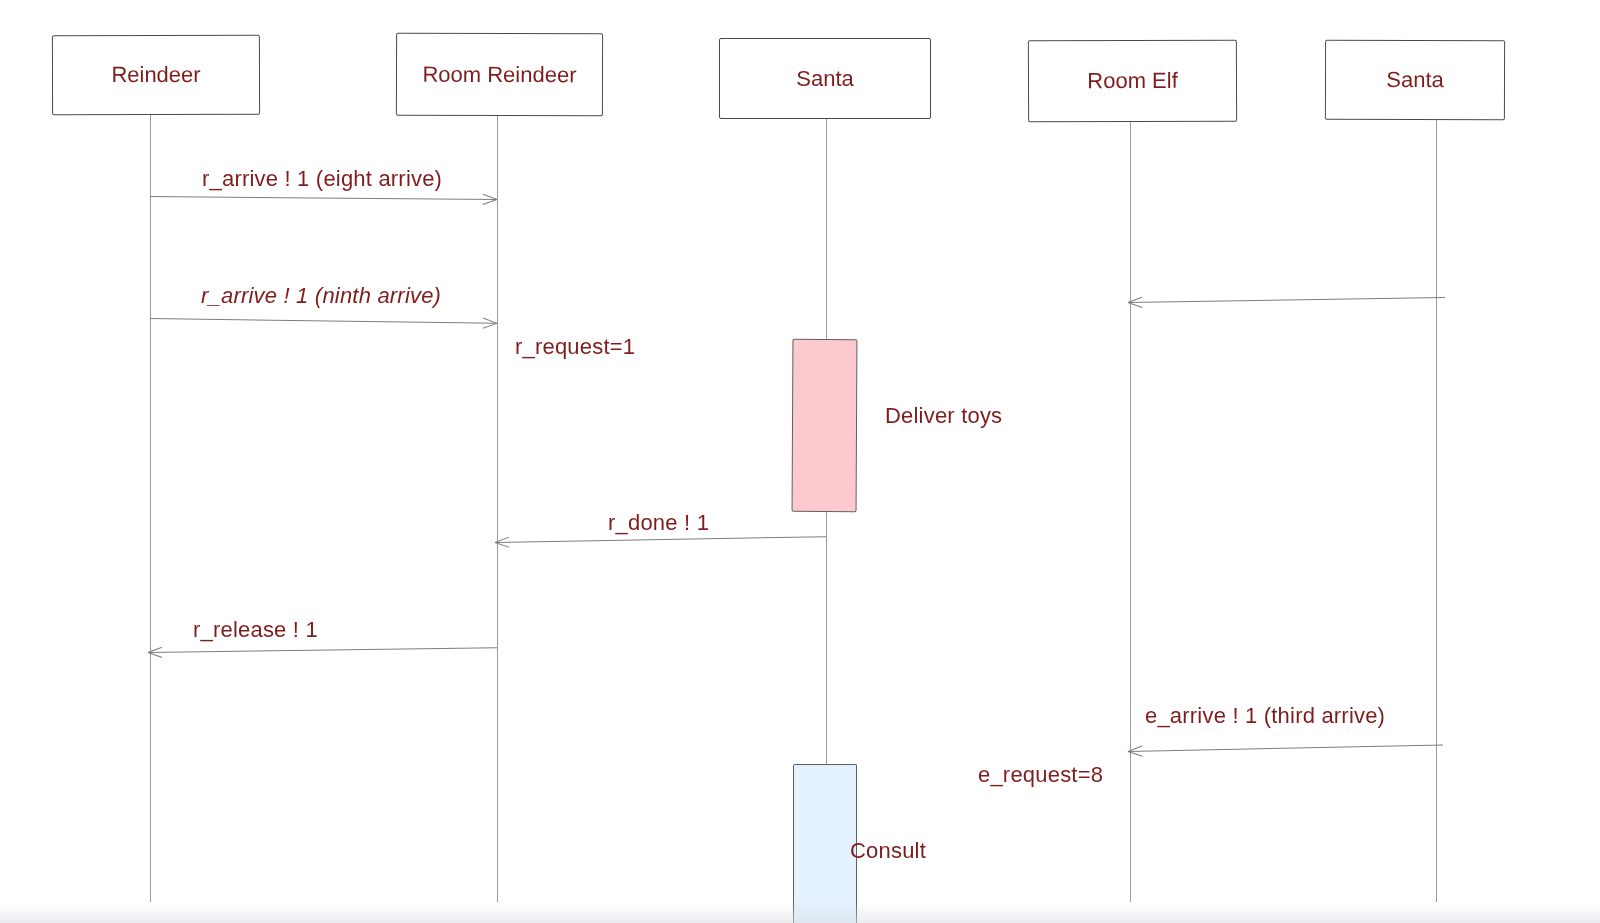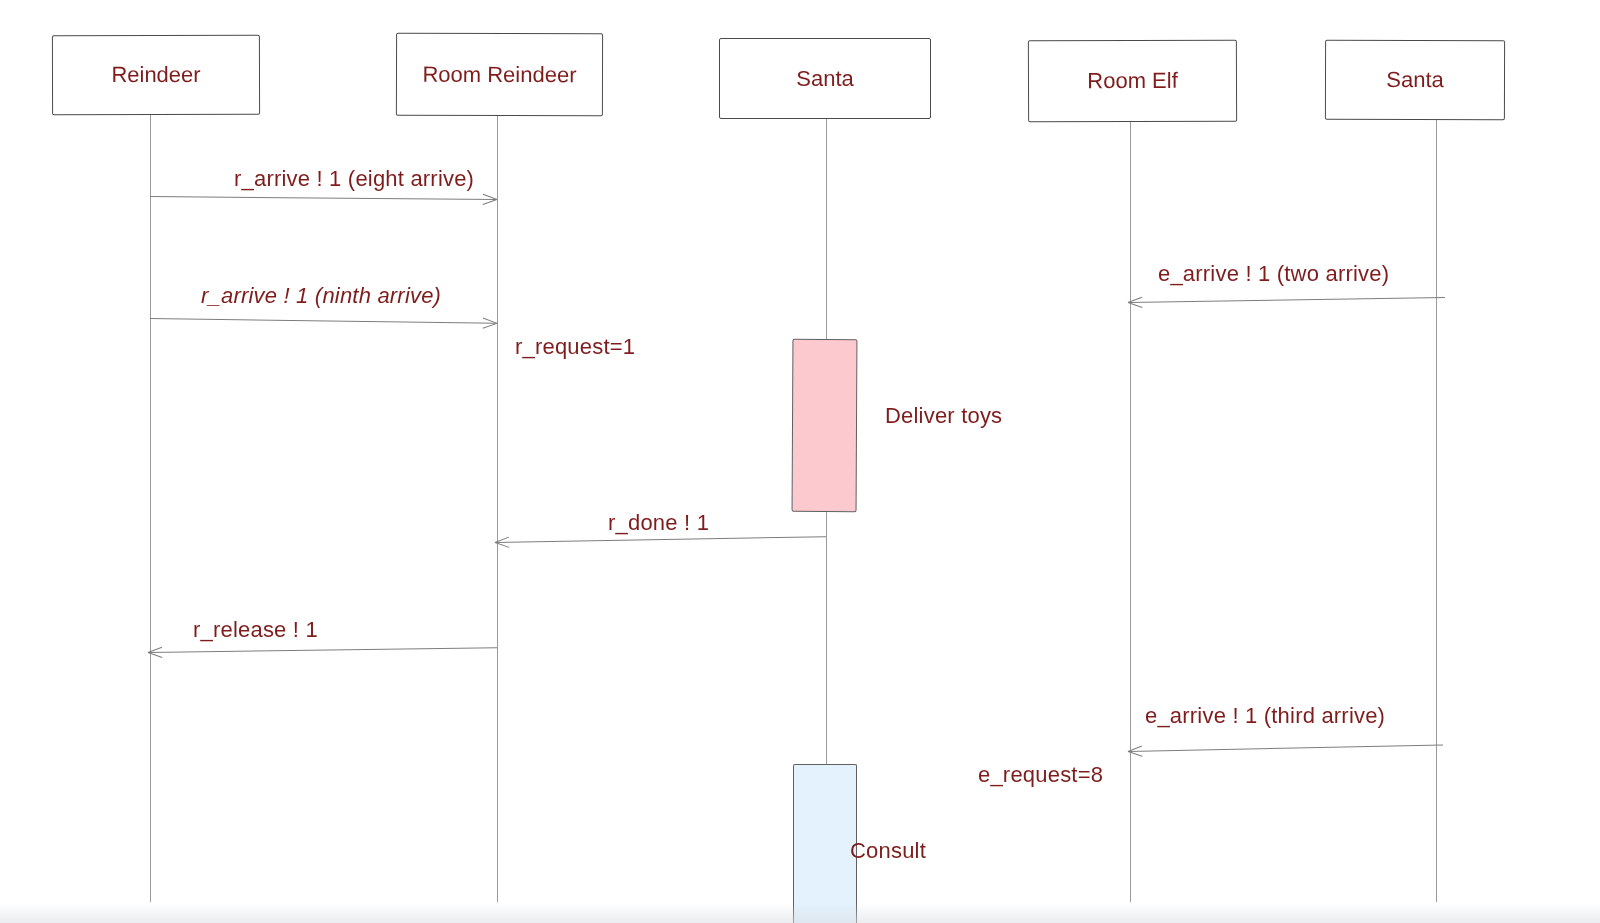--- a/index.html
+++ b/index.html
@@ -108,23 +108,22 @@
   <div class="arrow" style="left:495px;top:542px;width:331px;transform:rotate(-1deg);">
     <span class="ah l"></span>
   </div>
   <div class="arrow" style="left:148px;top:652px;width:349px;transform:rotate(-0.8deg);">
     <span class="ah l"></span>
   </div>
   <div class="arrow" style="left:1128px;top:751px;width:315px;transform:rotate(-1.2deg);">
     <span class="ah l"></span>
   </div>
 
-  <div class="lbl" style="left:202px;top:166px;margin-left:32px;">r_arrive ! 1 (eight arrive)</div>
+  <div class="lbl" style="left:202px;top:166px;">r_arrive ! 1 (eight arrive)</div>
   <div class="lbl" style="left:201px;top:283px;font-style:italic;">r_arrive ! 1 (ninth arrive)</div>
-  <div class="lbl" style="left:1158px;top:261px;">e_arrive ! 1 (two arrive)</div>
   <div class="lbl" style="left:608px;top:510px;">r_done ! 1</div>
   <div class="lbl" style="left:193px;top:617px;">r_release ! 1</div>
   <div class="lbl" style="left:1145px;top:703px;">e_arrive ! 1 (third arrive)</div>
 
   <div class="lbl" style="left:515px;top:334px;">r_request=1</div>
   <div class="lbl" style="left:978px;top:762px;">e_request=8</div>
 
   <div class="lbl" style="left:885px;top:403px;">Deliver toys</div>
   <div class="lbl" style="left:850px;top:838px;">Consult</div>
 

